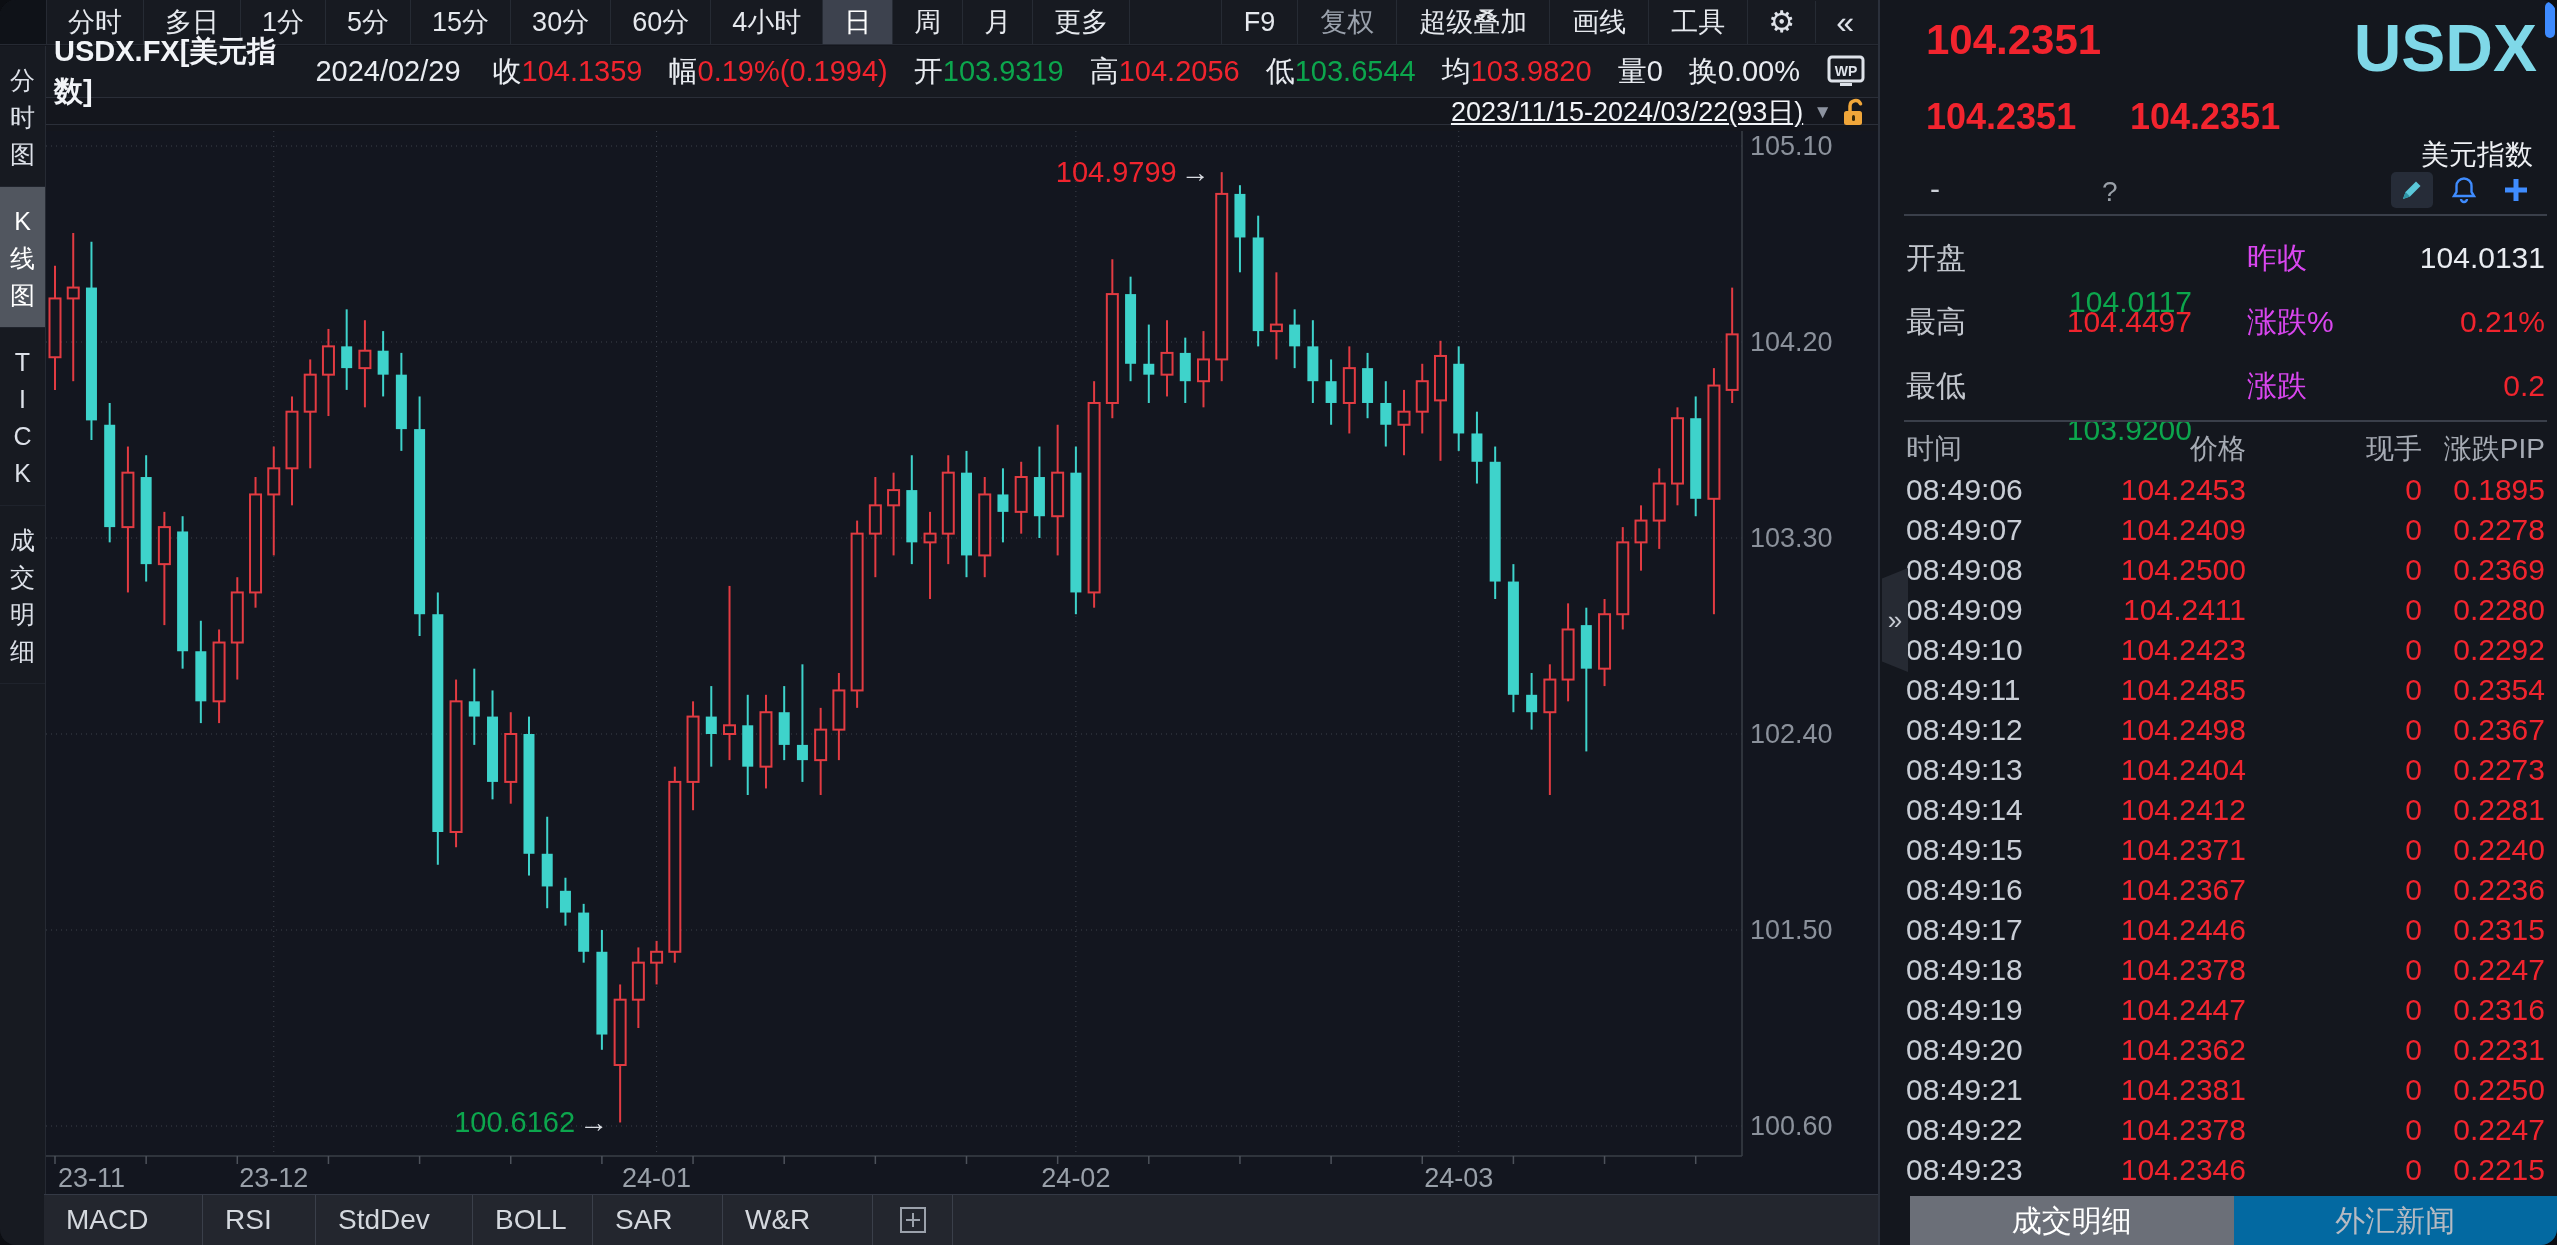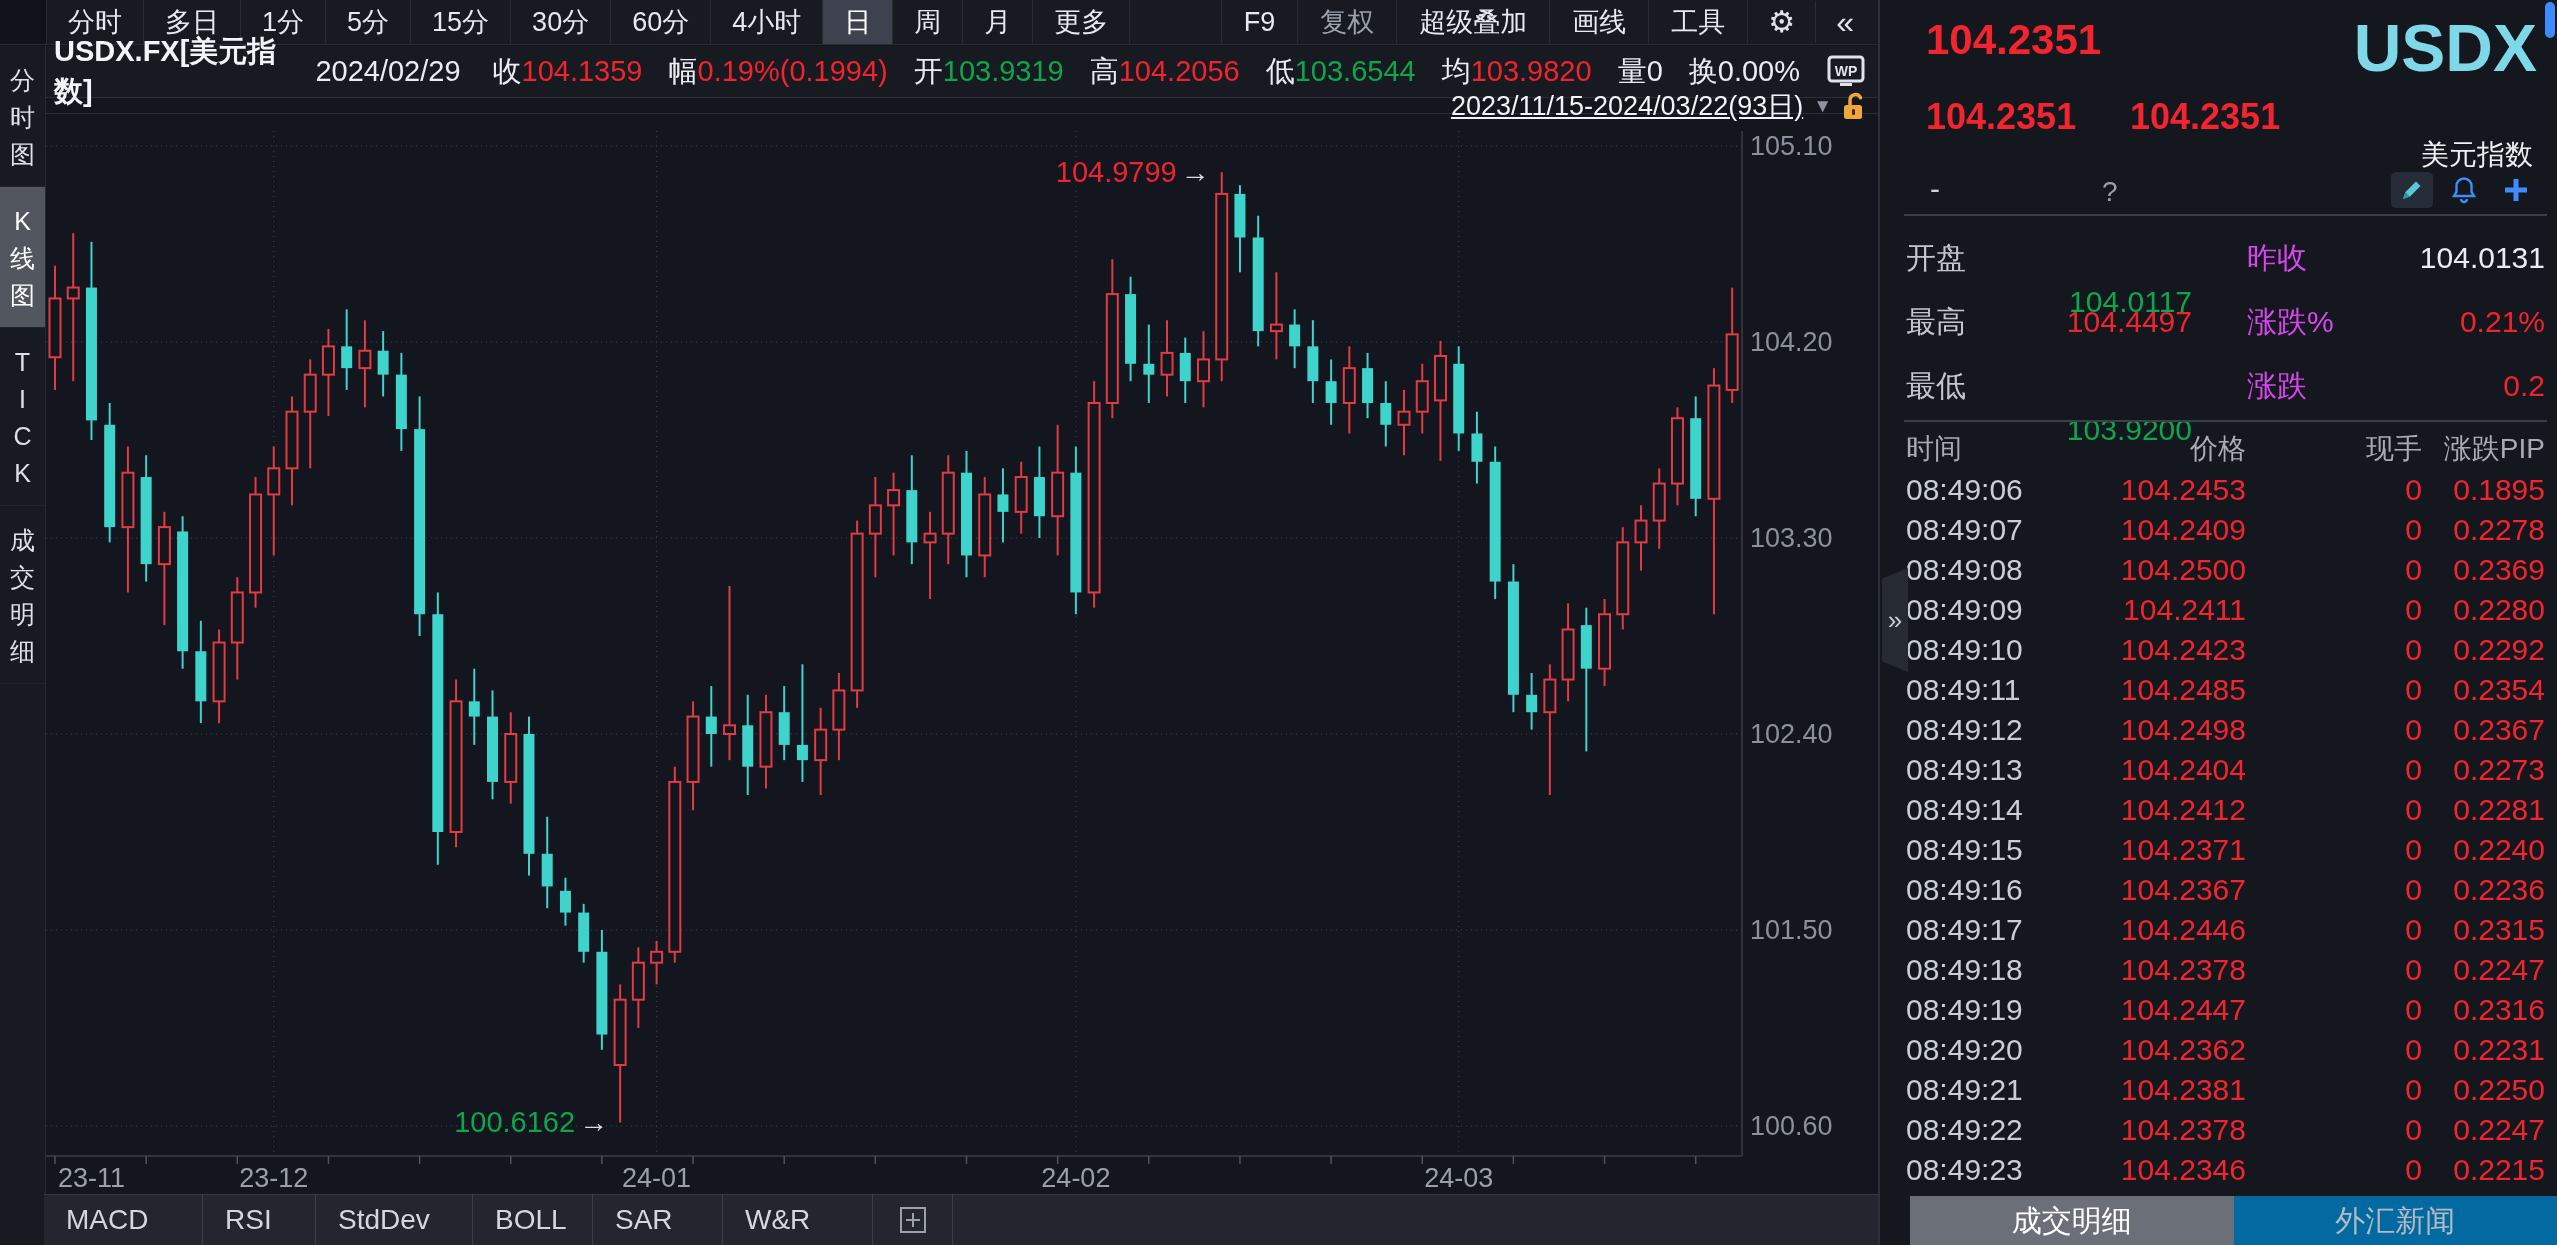--- a/index.html
+++ b/index.html
@@ -1,17 +1,17 @@
 <!DOCTYPE html>
 <html><head>
 <meta charset="utf-8">
 <style>
   html,body{margin:0;padding:0;background:#0c0e13;}
   #app{position:relative;width:2557px;height:1245px;background:#14161d;overflow:hidden;
-       font-family:"Liberation Sans","DejaVu Sans",sans-serif;color:#e8eaef;}
+       font-family:"Liberation Sans","DejaVu Sans",sans-serif;color:#e8eaef;border-radius:16px;}
   
   .toolbar{position:absolute;left:0;top:0;width:1878px;height:45px;background:#171a21;
            border-bottom:1px solid #262a33;display:flex;align-items:stretch;box-sizing:border-box;}
   .corner{width:46px;background:#0f1218;border-right:1px solid #262a33;}
   #period-tabs{display:flex;}
   .ttab{line-height:44px;padding:0 21px;font-size:27px;color:#e6e9ee;border-right:1px solid #262b34;white-space:nowrap;}
   .ttab.sel{background:#3d424e;color:#ffffff;}
   .tb-right{margin-left:auto;display:flex;align-items:center;}
   .tbtn{line-height:44px;padding:0 22px;font-size:27px;border-left:1px solid #262b34;color:#e6e9ee;white-space:nowrap;}
   .tbtn.dim{color:#9aa1ac;}
@@ -27,21 +27,21 @@
   .lbl{color:#e9ecf1;}
   .c-red{color:#f0242e;}.c-green{color:#0ca64d;margin-top:44px;}.c-white{color:#e9ecf1;}
   .wp{margin-left:auto;margin-right:12px;display:flex;align-items:center;}
   
   .sidebar{position:absolute;left:0;top:46px;width:46px;height:1199px;background:#171a21;
            border-right:1px solid #262a33;box-sizing:border-box;}
   .side-item{padding:16px 0 13px;text-align:center;color:#dde1e9;border-bottom:1px solid #1f232c;}
   .side-item .ch{font-size:25px;line-height:37px;}
   .side-item.sel{background:#51565f;color:#ffffff;}
   
-  .chart-header{position:absolute;left:46px;top:99px;width:1832px;height:15px;border-bottom:1px solid #2b2f39;
+  .chart-header{position:absolute;left:46px;top:99px;width:1832px;height:26px;border-bottom:1px solid #2b2f39;
                 display:flex;justify-content:flex-end;align-items:center;gap:10px;padding-right:10px;box-sizing:border-box;}
   .range{font-size:27px;color:#f2f4f8;text-decoration:underline;}
   .caret{color:#8d93a0;font-size:19px;}
   #chart{position:absolute;left:46px;top:131px;}
   
   .indbar{position:absolute;left:44px;top:1194px;width:1834px;height:51px;background:#23262e;
           border-top:1px solid #343945;display:flex;box-sizing:border-box;}
   .icell{border-right:1px solid #3a3f4a;font-size:28px;color:#d4d8de;line-height:49px;padding-left:22px;box-sizing:border-box;white-space:nowrap;}
   .icell.addc{display:flex;align-items:center;justify-content:center;padding-left:0;}
   

